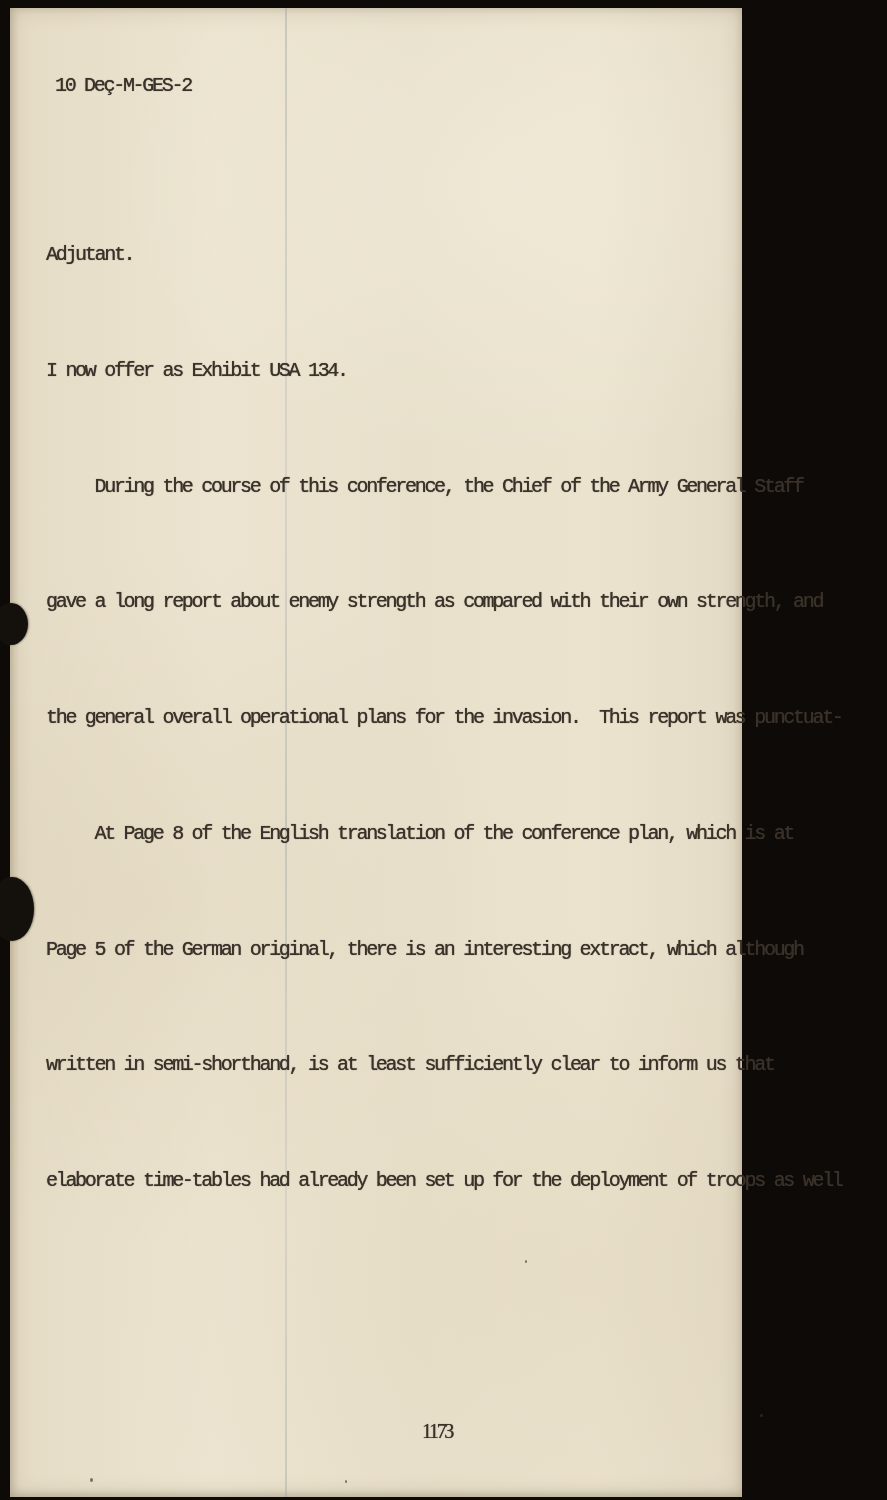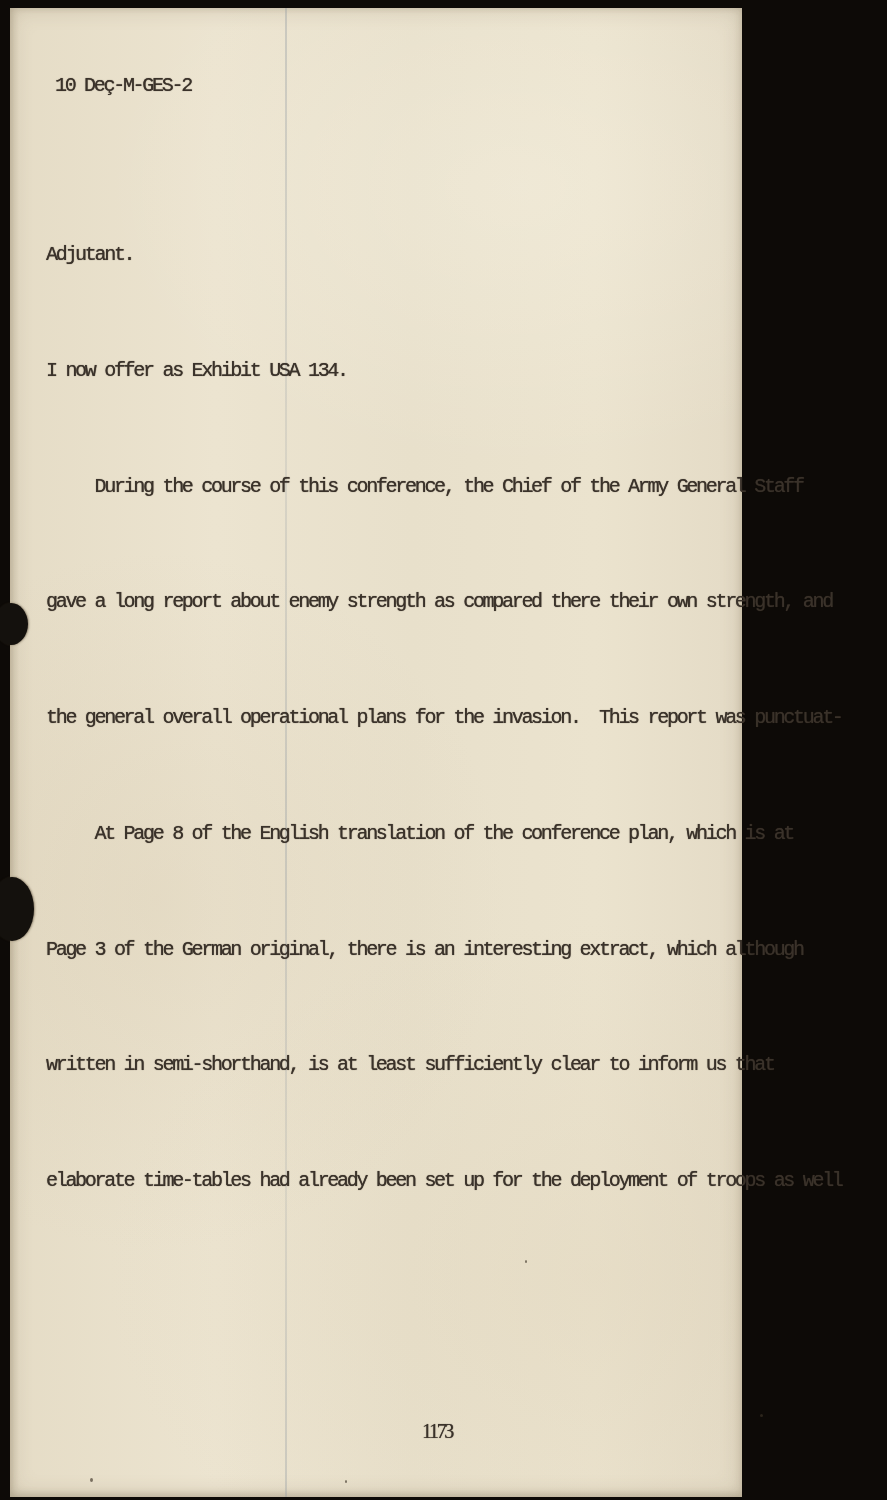--- a/index.html
+++ b/index.html
@@ -99,24 +99,24 @@
     <div class="fold-line"></div>
     <div class="punch punch-top"></div>
     <div class="punch punch-bottom"></div>
 
     <div class="typewritten doc-header">10 Deç-M-GES-2</div>
 
     <div class="doc-lines typewritten">
       <div class="line">Adjutant.</div>
       <div class="line">I now offer as Exhibit USA 134.</div>
       <div class="line">     During the course of this conference, the Chief of the Army General Staff</div>
-      <div class="line">gave a long report about enemy strength as compared there their own strength, and</div>
+      <div class="line">gave a long report about enemy strength as compared with their own strength, and</div>
       <div class="line">the general overall operational plans for the invasion.  This report was punctuat-</div>
       <div class="line">     At Page 8 of the English translation of the conference plan, which is at</div>
-      <div class="line">Page 3 of the German original, there is an interesting extract, which although</div>
+      <div class="line">Page 5 of the German original, there is an interesting extract, which although</div>
       <div class="line">written in semi-shorthand, is at least sufficiently clear to inform us that</div>
       <div class="line">elaborate time-tables had already been set up for the deployment of troops as well</div>
       
       
       
       
       
       
       
       

